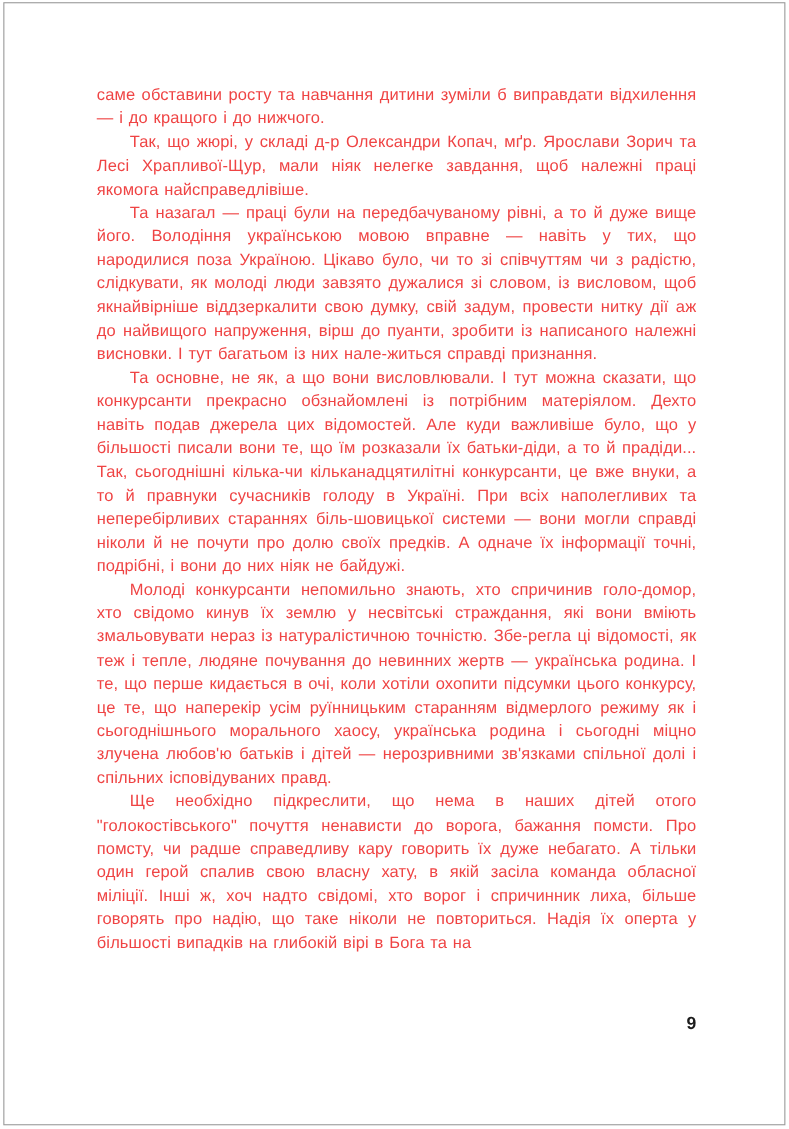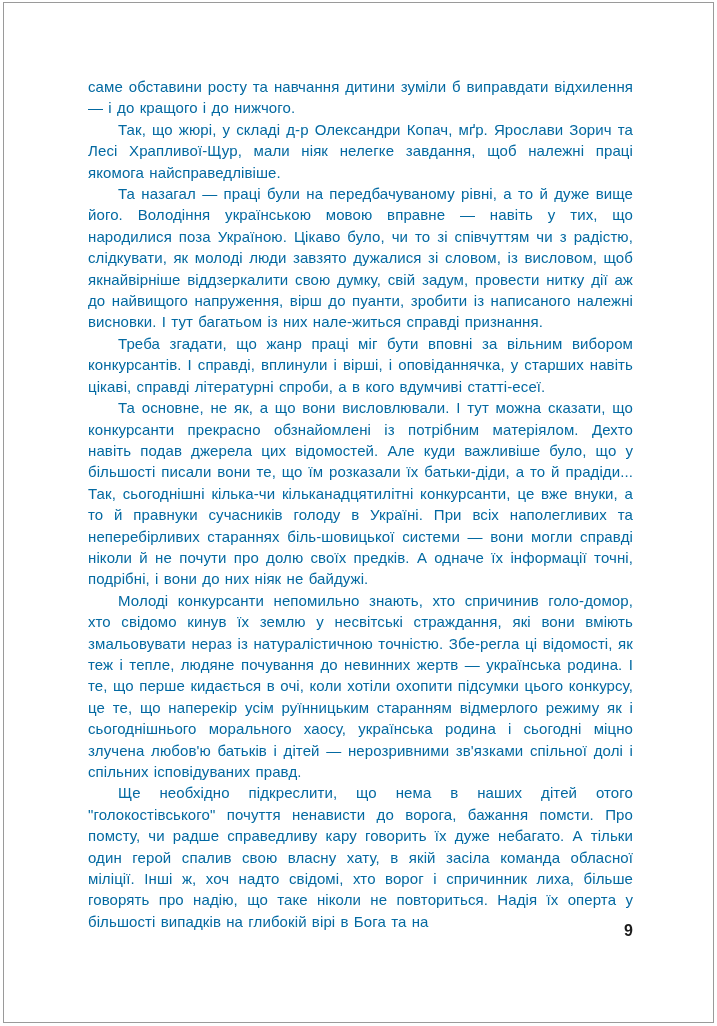--- a/index.html
+++ b/index.html
@@ -22,21 +22,21 @@
     right: 3px;
     bottom: 3px;
     border: 1px solid #9a9a9a;
     pointer-events: none;
   }
   .text-block {
     position: absolute;
     left: 88px;
     top: 76px;
     width: 545px;
-    color: #0369a1;
+    color: #ef4444;
     font-size: 15px;
     line-height: 21.4px;
     text-align: justify;
     letter-spacing: 0.1px;
     word-spacing: 1px;
   }
   .text-block p {
     margin: 0;
     padding: 0;
   }
@@ -57,20 +57,19 @@
 </head>
 <body>
 
 <div class="page">
   <div class="scan-border"></div>
 
   <div class="text-block">
     <p>саме обставини росту та навчання дитини зуміли б виправдати відхилення — і до кращого і до нижчого.</p>
     <p class="indent">Так, що жюрі, у складі д-р Олександри Копач, мґр. Ярослави Зорич та Лесі Храпливої-Щур, мали ніяк нелегке завдання, щоб належні праці якомога найсправедлівіше.</p>
     <p class="indent">Та назагал — праці були на передбачуваному рівні, а то й дуже вище його. Володіння українською мовою вправне — навіть у тих, що народилися поза Україною. Цікаво було, чи то зі співчуттям чи з радістю, слідкувати, як молоді люди завзято дужалися зі словом, із висловом, щоб якнайвірніше віддзеркалити свою думку, свій задум, провести нитку дії аж до найвищого напруження, вірш до пуанти, зробити із написаного належні висновки. І тут багатьом із них нале-житься справді признання.</p>
-    <p class="indent">Треба згадати, що жанр праці міг бути вповні за вільним вибором конкурсантів. І справді, вплинули і вірші, і оповіданнячка, у старших навіть цікаві, справді літературні спроби, а в кого вдумчиві статті-есеї.</p>
     <p class="indent">Та основне, не як, а що вони висловлювали. І тут можна сказати, що конкурсанти прекрасно обзнайомлені із потрібним матеріялом. Дехто навіть подав джерела цих відомостей. Але куди важливіше було, що у більшості писали вони те, що їм розказали їх батьки-діди, а то й прадіди... Так, сьогоднішні кілька-чи кільканадцятилітні конкурсанти, це вже внуки, а то й правнуки сучасників голоду в Україні. При всіх наполегливих та неперебірливих стараннях біль-шовицької системи — вони могли справді ніколи й не почути про долю своїх предків. А одначе їх  інформації точні, подрібні, і вони до них ніяк не байдужі.</p>
     <p class="indent">Молоді конкурсанти непомильно знають, хто спричинив голо-домор, хто свідомо кинув їх землю у несвітські страждання, які вони вміють змальовувати нераз із натуралістичною точністю. Збе-регла ці відомості, як теж і тепле, людяне почування до невинних жертв — українська родина. І те, що перше кидається в очі, коли хотіли охопити підсумки цього конкурсу, це те, що наперекір усім руїнницьким старанням відмерлого режиму як і сьогоднішнього морального хаосу, українська родина і сьогодні міцно злучена любов'ю батьків і дітей — нерозривними зв'язками спільної долі і спільних ісповідуваних правд.</p>
     <p class="indent">Ще необхідно підкреслити, що нема в наших дітей отого "голокостівського" почуття ненависти до ворога, бажання помсти. Про помсту, чи радше справедливу кару говорить їх дуже небагато. А тільки один герой спалив свою власну хату, в якій засіла команда обласної міліції. Інші ж, хоч надто свідомі, хто ворог і спричинник лиха, більше говорять про надію, що таке ніколи не повториться. Надія їх оперта у більшості випадків на глибокій вірі в Бога та на</p>
   </div>
 
   <div class="page-number">9</div>
 </div>
 
 </body></html>

